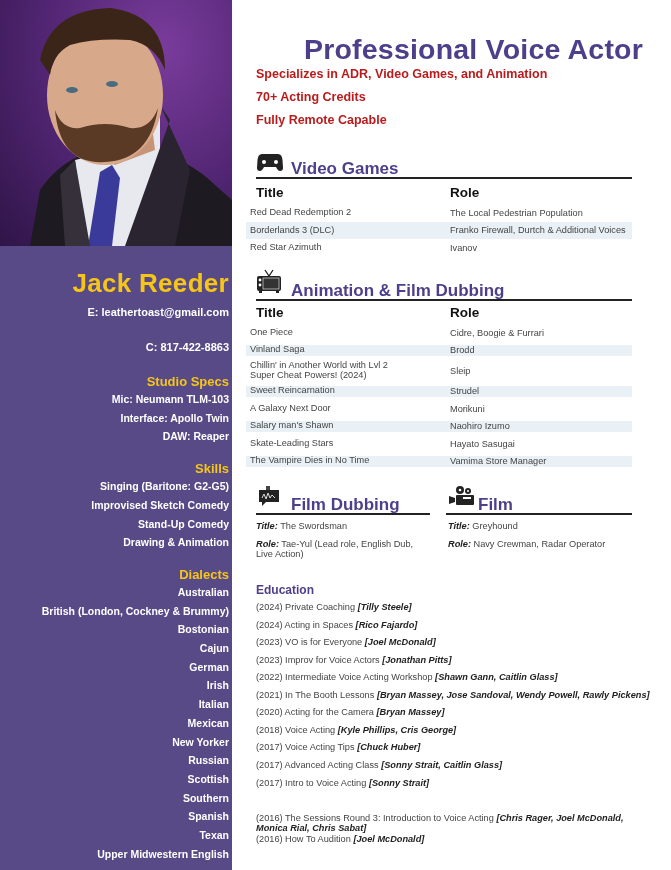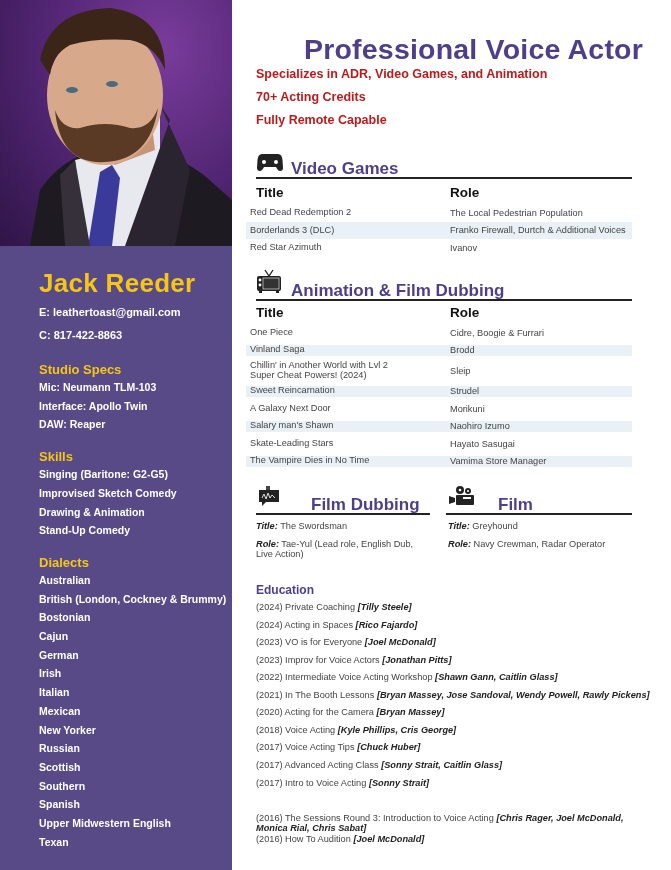--- a/index.html
+++ b/index.html
@@ -1,20 +1,20 @@
 <!DOCTYPE html>
 <html><head>
 <meta charset="utf-8">
 <style>
   * { box-sizing: border-box; margin: 0; padding: 0; }
   html, body { width: 671px; height: 870px; background: #ffffff; overflow: hidden; }
   body { position: relative; font-family: "Liberation Sans", "DejaVu Sans", sans-serif; color: #222; }
 
   
-  .left { position: absolute; left: 0; top: 0; width: 232px; height: 870px; background: #574a87; }
+  .left { position: absolute; left: 0; top: 0; width: 232px; height: 870px; background: #574a87; text-align: right; }
   .photo { position: absolute; left: 0; top: 0; width: 232px; height: 246px; overflow: hidden;
     background: radial-gradient(ellipse at 70% 20%, #7a3c9c 0%, #4f2470 55%, #2f1547 100%); }
   .photo svg { position: absolute; left: 0; top: 0; }
   .left-content { position: absolute; left: 39px; top: 266px; width: 190px; color: #fff; }
   .name { font-size: 26px; font-weight: bold; color: #f5c518; letter-spacing: 0.3px; line-height: 34px; }
   .contact { font-size: 11px; font-weight: bold; line-height: 18.5px; margin-top: 3px; }
   .sec-title { font-size: 13px; font-weight: bold; color: #f5c518; margin-top: 16px; line-height: 17px; }
   .item { font-size: 10.5px; font-weight: bold; line-height: 18.7px; white-space: nowrap; }
   .headline { position: absolute; left: 256px; top: 33px; font-size: 28.5px; font-weight: bold; color: #4e3f8a; white-space: nowrap; letter-spacing: 0.2px; margin-left: 48px; }
   .tagline { position: absolute; left: 256px; font-size: 12.5px; font-weight: bold; color: #b91c1c; white-space: nowrap; }
@@ -25,21 +25,21 @@
 
   .table { position: absolute; left: 246px; width: 386px; }
   .thead { position: relative; height: 19px; font-size: 13.5px; font-weight: bold; color: #111; }
   .thead span { position: absolute; top: 0; }
   .row { position: relative; font-size: 9.2px; color: #444; display: flex; align-items: center; }
   .row.shade { background: #e9f1f6; }
   .row .c1 { position: absolute; left: 4px; line-height: 9.5px; }
   .row .c2 { position: absolute; left: 204px; }
 
   .sub-head { position: absolute; width: 174px; border-bottom: 2px solid #222; height: 24px; }
-  .sub-head .label { position: absolute; left: 35px; bottom: -2px; font-size: 17px; font-weight: bold; color: #4e3f8a; white-space: nowrap; margin-left: 20px; }
+  .sub-head .label { position: absolute; left: 35px; bottom: -2px; font-size: 17px; font-weight: bold; color: #4e3f8a; white-space: nowrap; }
   .sub-head .icon { position: absolute; left: 2px; bottom: 2px; }
   .credit { position: absolute; font-size: 9.2px; color: #444; line-height: 9.5px; }
   .credit b { font-style: italic; color: #222; }
 
   .edu-title { position: absolute; left: 256px; top: 583px; font-size: 12px; font-weight: bold; color: #4e3f8a; }
   .edu { position: absolute; left: 256px; font-size: 9.2px; color: #444; white-space: nowrap; line-height: 9.5px; }
   .edu .who { font-weight: bold; font-style: italic; color: #222; }
 </style>
 </head>
 <body>
@@ -66,49 +66,49 @@
       <path d="M40 60 Q50 10 110 8 Q165 15 165 70 Q155 45 130 40 Q95 38 70 45 Q52 55 50 75 Z" fill="#3b2518"></path>
 
       <ellipse cx="72" cy="90" rx="6" ry="3" fill="#4a6a80"></ellipse>
       <ellipse cx="112" cy="84" rx="6" ry="3" fill="#4a6a80"></ellipse>
     </svg>
   </div>
 
   <div class="left-content">
     <div class="name">Jack Reeder</div>
     <div class="contact">E: leathertoast@gmail.com</div>
-    <div class="contact" style="margin-top:4px">C: 817-422-8863</div>
+    <div class="contact" style="margin-top:16px">C: 817-422-8863</div>
 
     <div class="sec-title" style="margin-top:17px">Studio Specs</div>
     <div class="item">Mic: Neumann TLM-103</div>
     <div class="item">Interface: Apollo Twin</div>
     <div class="item">DAW: Reaper</div>
 
     <div class="sec-title" style="margin-top:14px">Skills</div>
     <div class="item">Singing (Baritone: G2-G5)</div>
     <div class="item">Improvised Sketch Comedy</div>
+    <div class="item">Stand-Up Comedy</div>
     <div class="item">Drawing &amp; Animation</div>
-    <div class="item">Stand-Up Comedy</div>
 
     <div class="sec-title" style="margin-top:14px">Dialects</div>
     <div class="item">Australian</div>
     <div class="item">British (London, Cockney &amp; Brummy)</div>
     <div class="item">Bostonian</div>
     <div class="item">Cajun</div>
     <div class="item">German</div>
     <div class="item">Irish</div>
     <div class="item">Italian</div>
     <div class="item">Mexican</div>
     <div class="item">New Yorker</div>
     <div class="item">Russian</div>
     <div class="item">Scottish</div>
     <div class="item">Southern</div>
     <div class="item">Spanish</div>
+    <div class="item">Texan</div>
     <div class="item">Upper Midwestern English</div>
-    <div class="item">Texan</div>
   </div>
 </div>
 
 <div class="headline">Professional Voice Actor</div>
 <div class="tagline" style="top:67px">Specializes in ADR, Video Games, and Animation</div>
 <div class="tagline" style="top:90px">70+ Acting Credits</div>
 <div class="tagline" style="top:113px">Fully Remote Capable</div>
 
 <div class="section-head" style="top:155px">
   <span class="icon">

